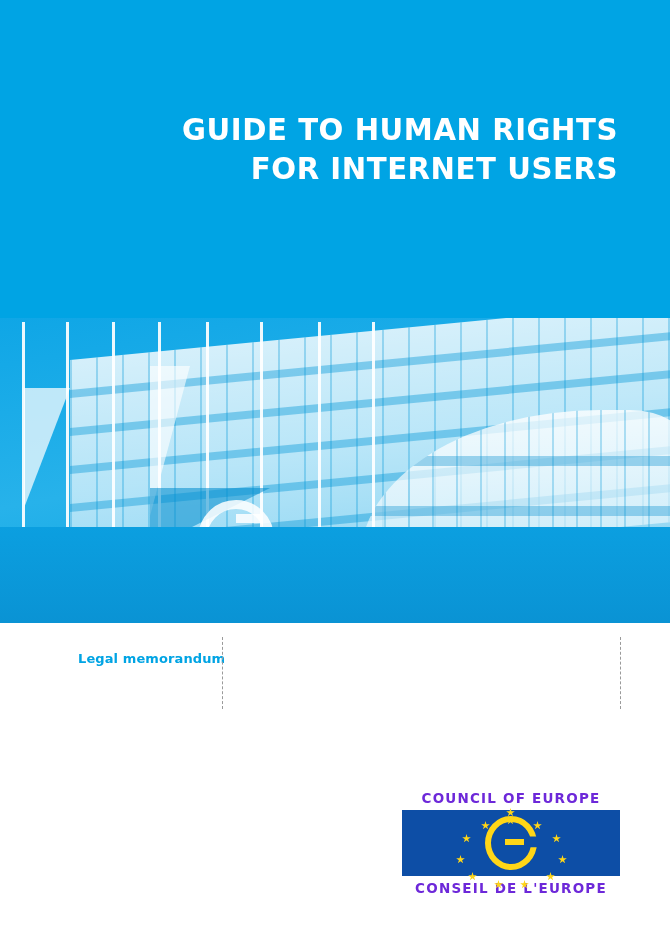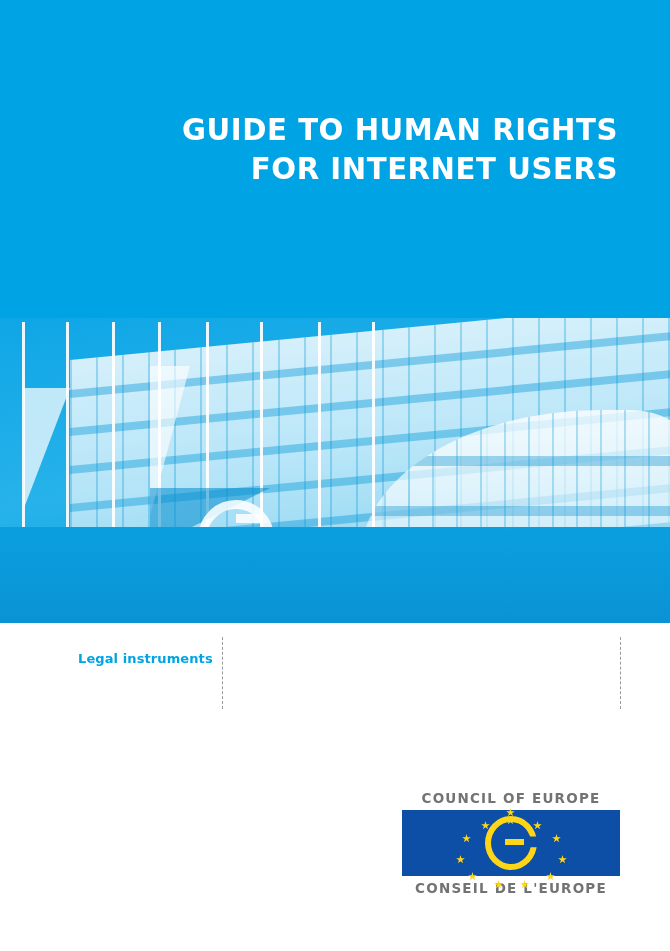--- a/index.html
+++ b/index.html
@@ -227,21 +227,21 @@
 
   
   .coe-logo {
     position: absolute;
     right: 50px;
     bottom: 53px;
     width: 218px;
     text-align: center;
   }
   .coe-top, .coe-bottom {
-    color: #737373;
+    color: #6d28d9;
     font-family: "DejaVu Sans", sans-serif;
     font-weight: bold;
     font-size: 13.5px;
     letter-spacing: 1.2px;
     line-height: 20px;
   }
   .coe-flag {
     position: relative;
     width: 218px;
     height: 66px;
@@ -321,21 +321,21 @@
     <div class="dark-sail"></div>
 
     <div class="logo-ghost"></div>
     <div class="logo-ghost-bar"></div>
 
     <div class="ground"></div>
   </div>
 
   <div class="lower">
 
-    <div class="legal-label">Legal instruments</div>
+    <div class="legal-label">Legal memorandum</div>
 
     <div class="dashline left"></div>
     <div class="dashline right"></div>
 
 
     <div class="coe-logo">
       <div class="coe-top">COUNCIL OF EUROPE</div>
       <div class="coe-flag">
         <span class="star" style="left:104px; top:6px;"></span>
         <span class="star" style="left:131px; top:11px;"></span>

